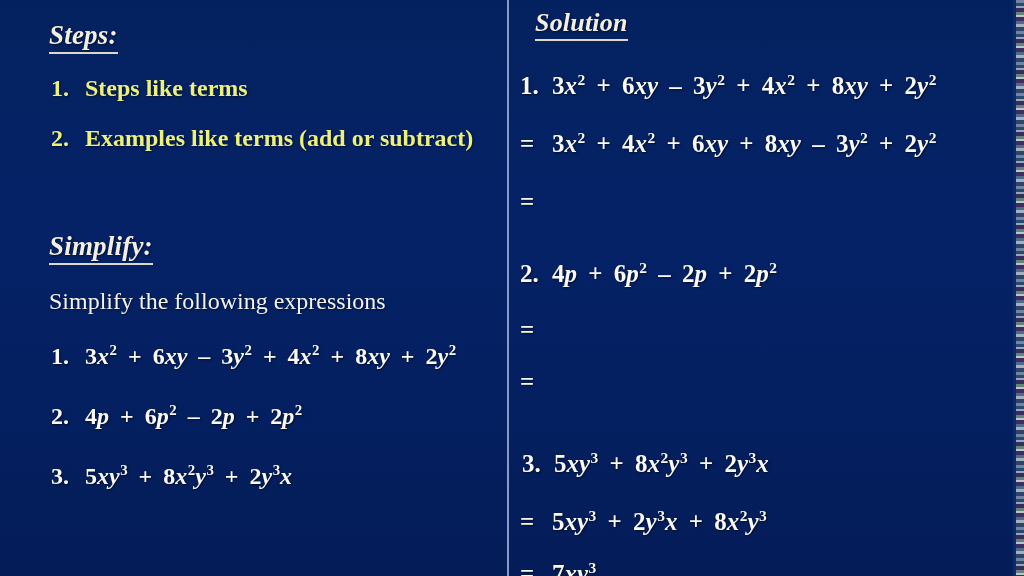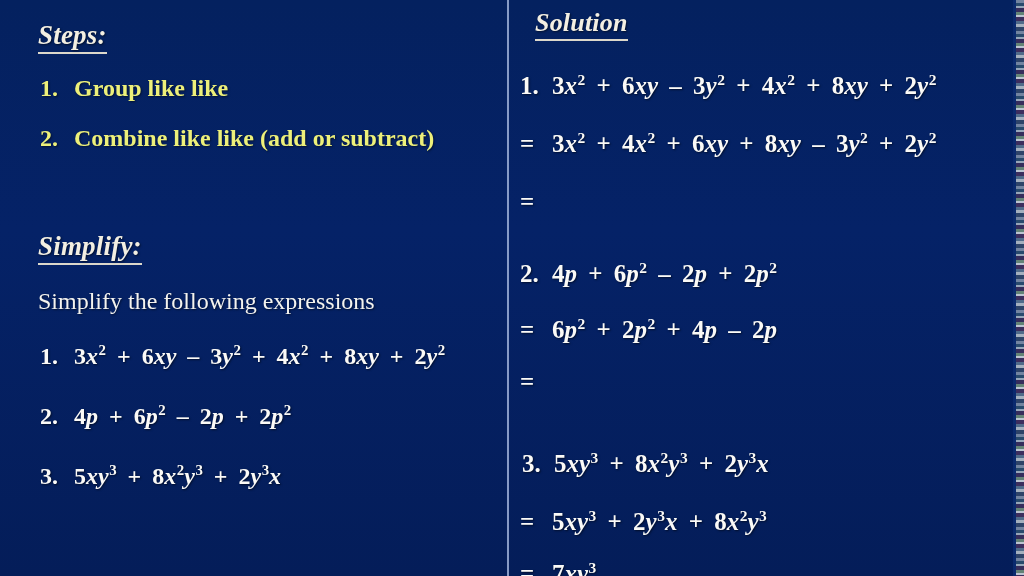--- a/index.html
+++ b/index.html
@@ -58,21 +58,21 @@
     right: 8px;
     top: 0;
     width: 3px;
     height: 576px;
     background: #0a2a6e;
   }
 
   
   .col-left {
     position: absolute;
-    left: 0; top: 0;
+    left: 11px; top: 0;
     width: 426px; height: 576px;
   }
   .col-right {
     position: absolute;
     left: 509px; top: 0;
     width: 522px; height: 576px;
   }
 
   
   .heading {
@@ -178,26 +178,26 @@
 <div class="slide">
 
   <div class="col-left">
 
     <div class="heading" id="heading-steps">
       <span class="ul">Steps:</span>
     </div>
 
     <div class="step-row" id="step-1">
       <span class="num">1.</span>
-      <span class="txt">Group like like</span>
+      <span class="txt">Steps like terms</span>
     </div>
 
     <div class="step-row" id="step-2">
       <span class="num">2.</span>
-      <span class="txt">Combine like like (add or subtract)</span>
+      <span class="txt">Examples like terms (add or subtract)</span>
     </div>
 
     <div class="heading" id="heading-examples">
       <span class="ul">Simplify:</span>
     </div>
 
     <div class="prompt">Simplify the following expressions</div>
 
     <div class="math-row ex-row" id="ex-1">
       <span class="lead">1.</span>
@@ -234,21 +234,20 @@
   <div class="math-row sol-row" id="sol-1-2">
     <span class="lead">=</span>
   </div>
 
   <div class="math-row sol-row" id="sol-2-0">
     <span class="lead">2.</span>
     <span class="expr"><span class="n">4</span>p <span class="op">+</span> <span class="n">6</span>p<sup>2</sup> <span class="op">–</span> <span class="n">2</span>p <span class="op">+</span> <span class="n">2</span>p<sup>2</sup></span>
   </div>
   <div class="math-row sol-row" id="sol-2-1">
     <span class="lead">=</span>
-    <span class="expr"><span class="n">6</span>p<sup>2</sup> <span class="op">+</span> <span class="n">2</span>p<sup>2</sup> <span class="op">+</span> <span class="n">4</span>p <span class="op">–</span> <span class="n">2</span>p</span>
   </div>
   <div class="math-row sol-row" id="sol-2-2">
     <span class="lead">=</span>
   </div>
 
   <div class="math-row sol-row" id="sol-3-0">
     <span class="lead">3.</span>
     <span class="expr"><span class="n">5</span>xy<sup>3</sup> <span class="op">+</span> <span class="n">8</span>x<sup>2</sup>y<sup>3</sup> <span class="op">+</span> <span class="n">2</span>y<sup>3</sup>x</span>
   </div>
   <div class="math-row sol-row" id="sol-3-1">

